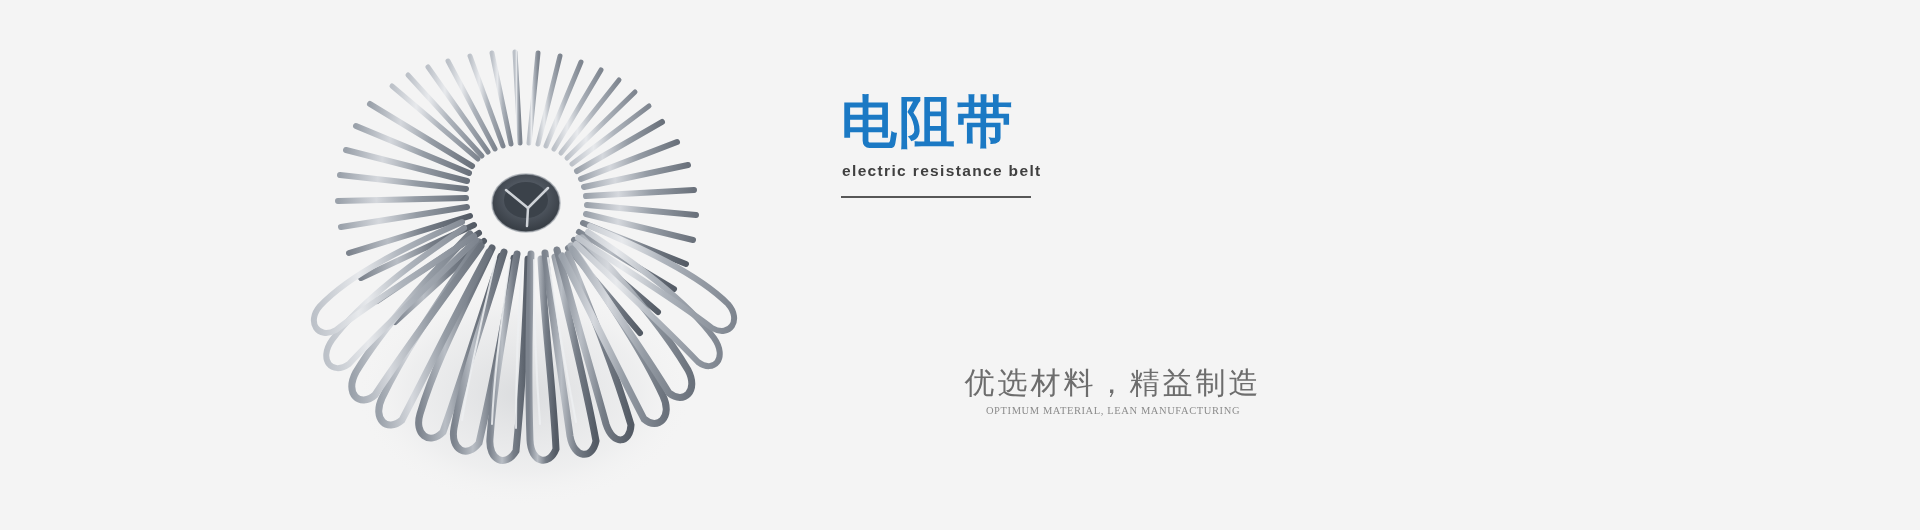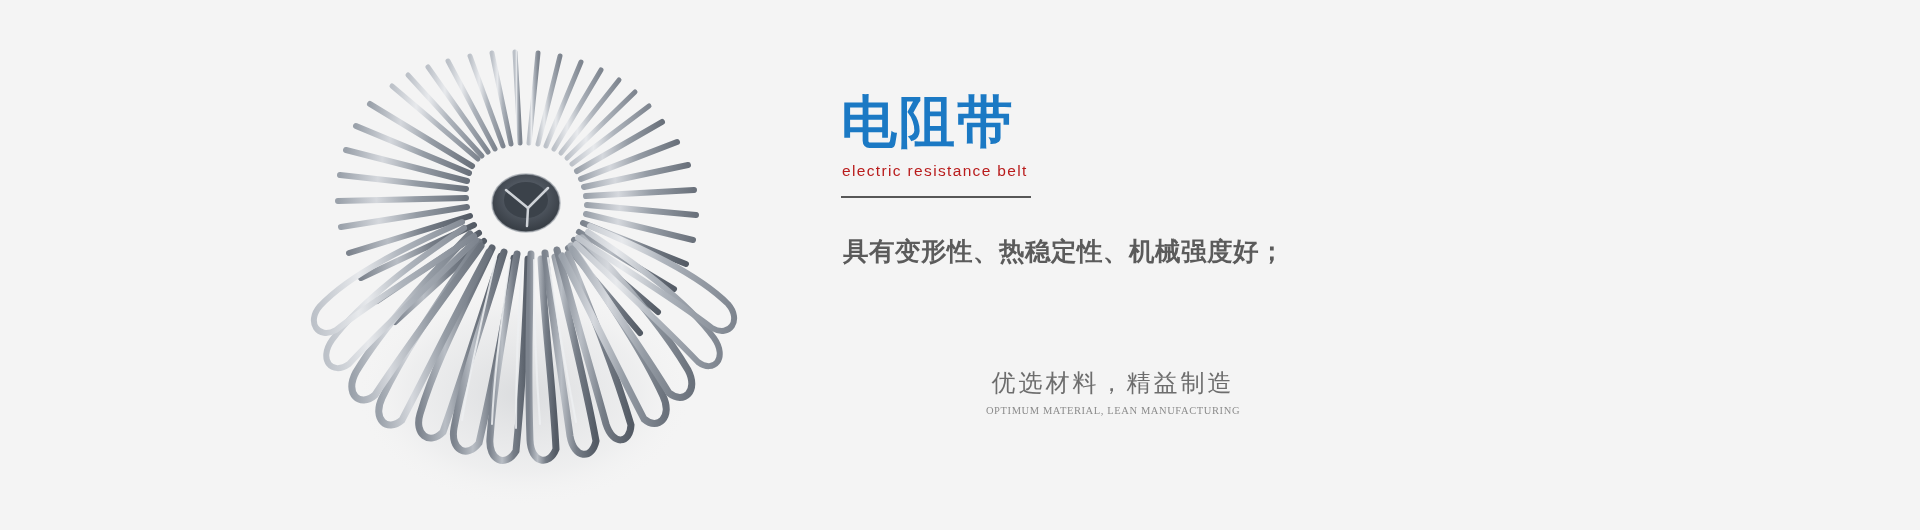--- a/index.html
+++ b/index.html
@@ -62,22 +62,22 @@
     color: #1b79c4;
     letter-spacing: 2px;
     white-space: nowrap;
   }
   .title-en {
     position: absolute;
     left: 1px;
     top: 117px;
     font-size: 15.5px;
     line-height: 20px;
-    font-weight: normal;
-    color: #b91c1c;
+    font-weight: bold;
+    color: #404040;
     letter-spacing: 1.35px;
     white-space: nowrap;
   }
   .rule {
     position: absolute;
     left: 0;
     top: 152px;
     width: 190px;
     height: 2px;
     background: #575757;
@@ -99,21 +99,21 @@
 
   
   .slogan {
     position: absolute;
     left: 102px;
     top: 320px;
     width: 340px;
     text-align: center;
   }
   .slogan-cn {
-    font-size: 24px;
+    font-size: 30px;
     line-height: 38px;
     color: #6d6d6d;
     letter-spacing: 3px;
     white-space: nowrap;
   }
   .slogan-en {
     margin-top: 2px;
     font-family: Liberation Serif, serif;
     font-size: 10.5px;
     line-height: 14px;
@@ -253,21 +253,20 @@
 
   <div class="copy">
 
     <div class="title-cn">电阻带</div>
 
     <div class="title-en">electric resistance belt</div>
 
     <div class="rule"></div>
 
     <div class="desc">
-      <div class="desc-line">具有变形性、热稳定性、机械强度好；</div>
     </div>
 
     <div class="slogan">
       <div class="slogan-cn">优选材料，精益制造</div>
       <div class="slogan-en">OPTIMUM MATERIAL, LEAN MANUFACTURING</div>
     </div>
 
   </div>
 </div>
 

